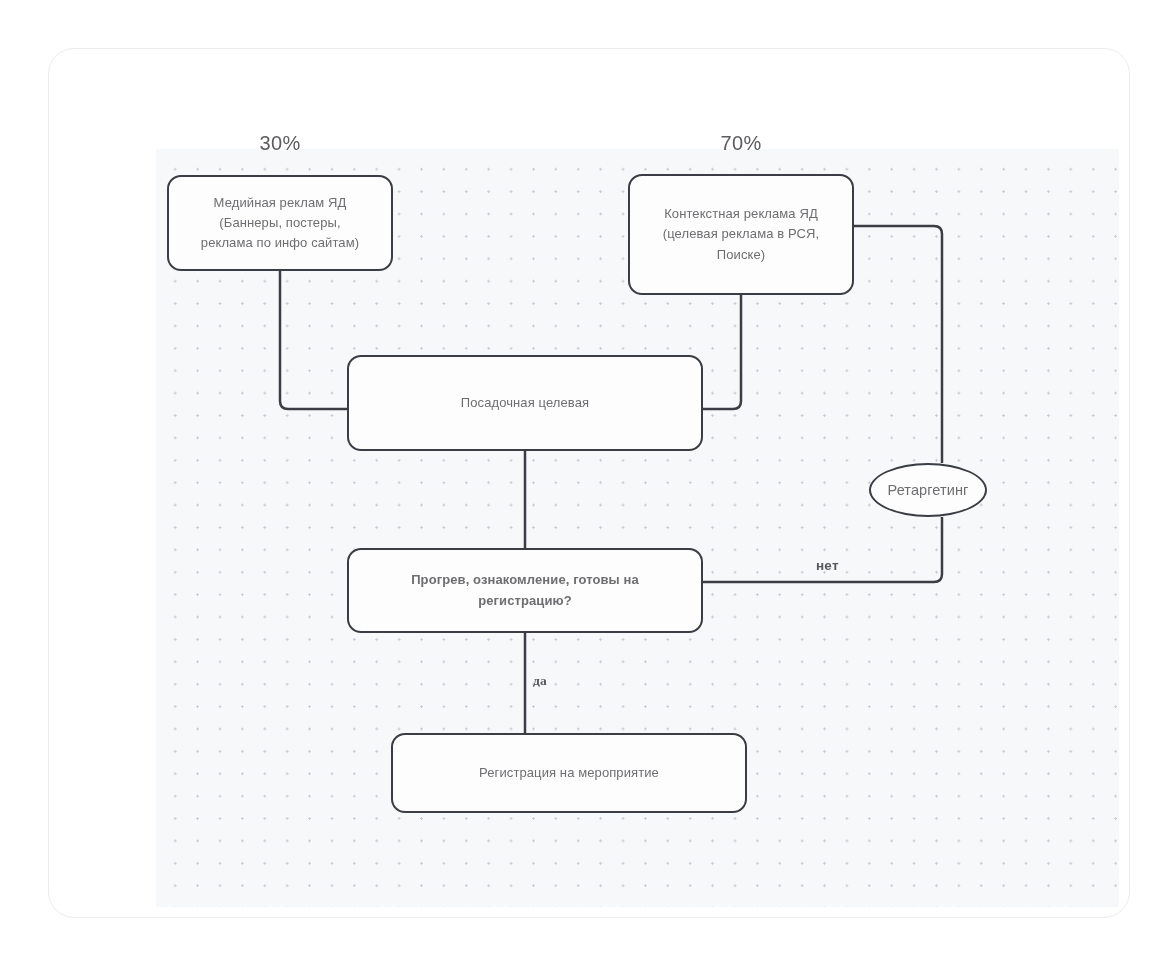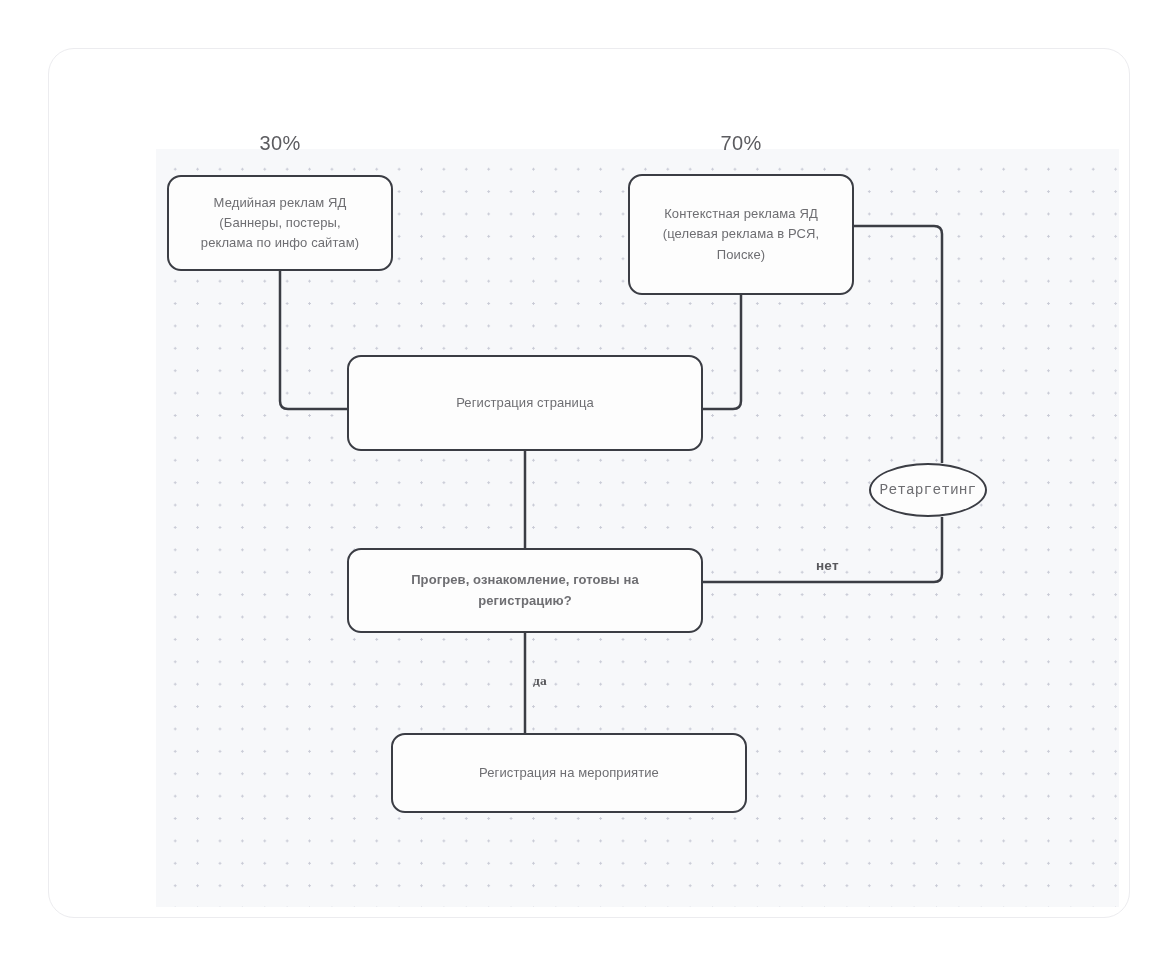--- a/index.html
+++ b/index.html
@@ -85,21 +85,21 @@
     border: 2.5px solid #3b3d44;
     border-radius: 50%;
     display: flex;
     align-items: center;
     justify-content: center;
     text-align: center;
     color: #6e6e72;
     font-size: 14.5px;
     letter-spacing: 0.1px;
   }
-  #node-retarget { left: 869px; top: 463px; width: 118px; height: 54px; font-family: Liberation Mono, monospace; }
+  #node-retarget { left: 869px; top: 463px; width: 118px; height: 54px; }
 
   .pct-label {
     position: absolute;
     color: #5c5c60;
     font-size: 20px;
     letter-spacing: 0.3px;
     text-align: center;
     white-space: nowrap;
   }
   #pct-left  { left: 230px; top: 132px; width: 100px; }
@@ -151,21 +151,21 @@
 реклама по инфо сайтам)</span>
   </div>
 
   <div class="node" id="node-context">
     <span class="node-text">Контекстная реклама ЯД
 (целевая реклама в РСЯ,
 Поиске)</span>
   </div>
 
   <div class="node" id="node-landing">
-    <span class="node-text">Регистрация страница</span>
+    <span class="node-text">Посадочная целевая</span>
   </div>
 
   <div class="node" id="node-decision">
     <span class="node-text">Прогрев, ознакомление, готовы на
 регистрацию?</span>
   </div>
 
   <div class="node" id="node-register">
     <span class="node-text">Регистрация на мероприятие</span>
   </div>

